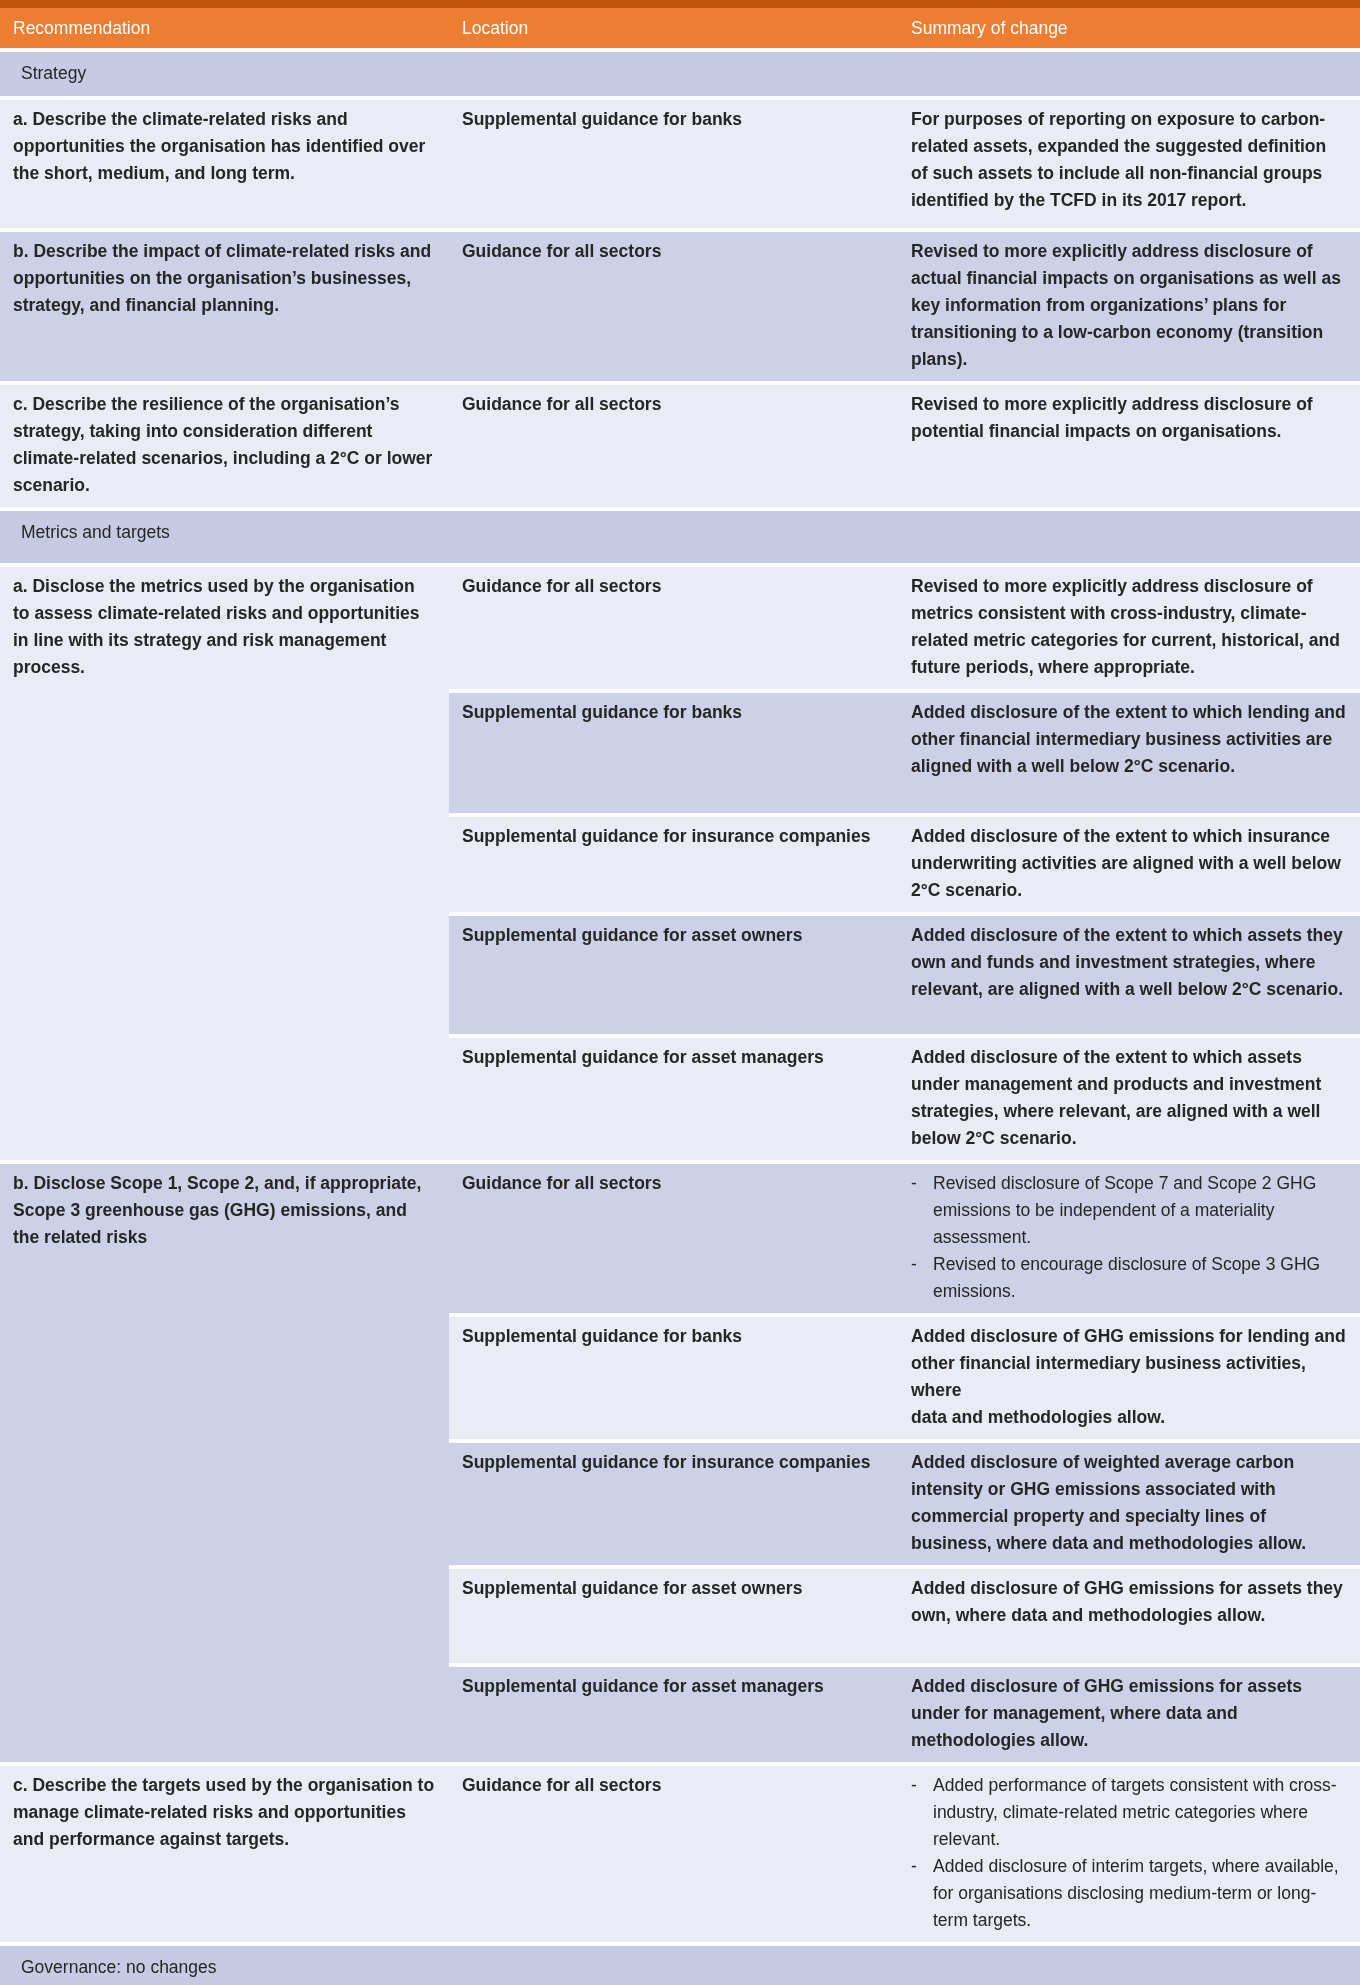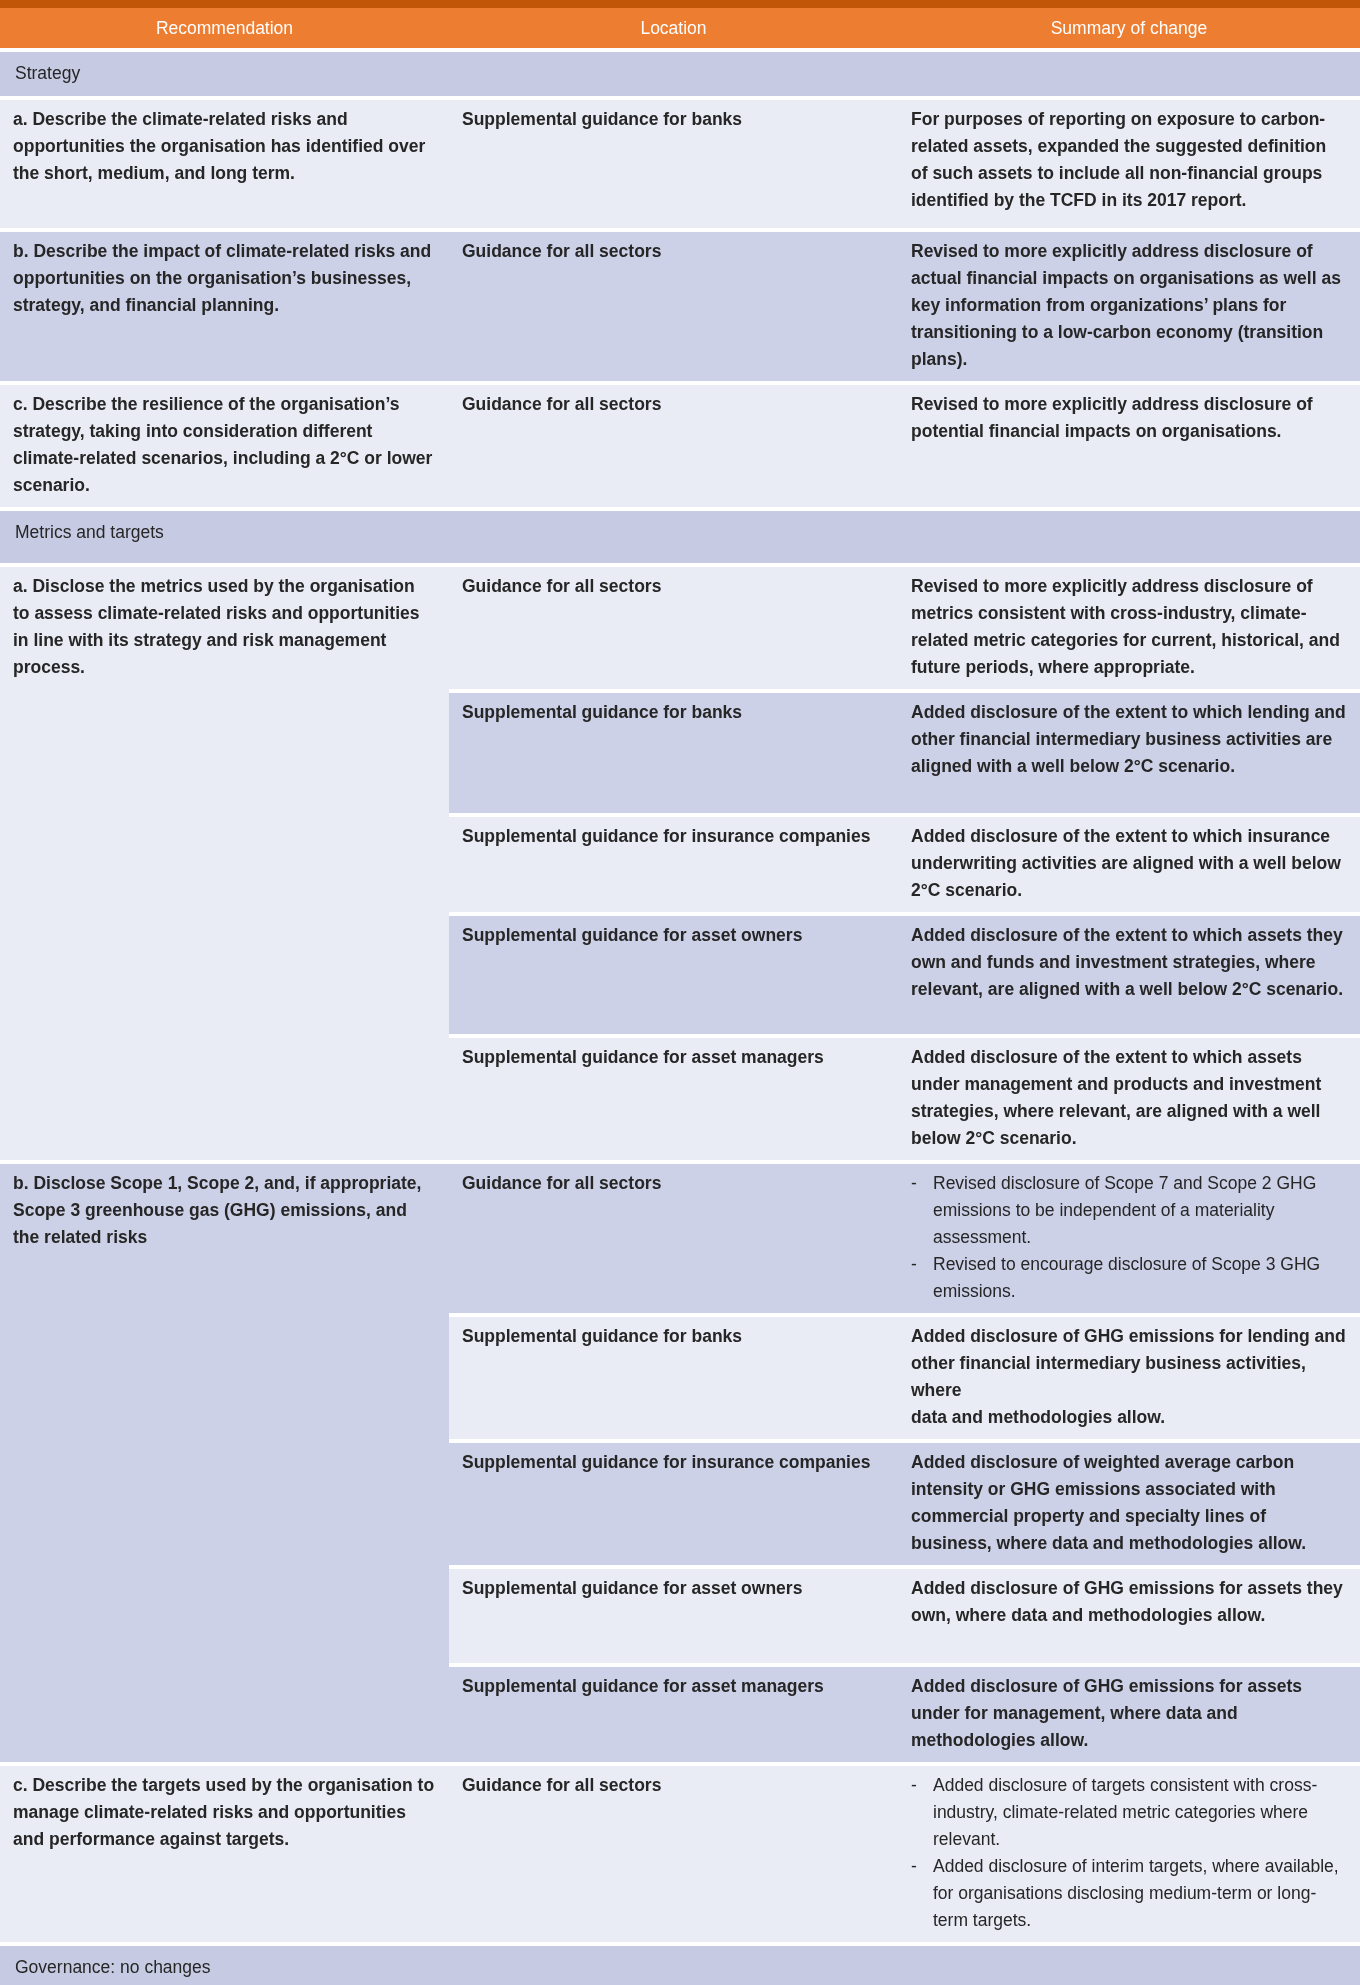--- a/index.html
+++ b/index.html
@@ -15,35 +15,35 @@
     width:1360px;
     table-layout:fixed;
     border-collapse:separate;
     border-spacing:0 4px;
     margin-top:-4px;
   }
   th{
     background:var(--header-bg,#ED7D31);
     color:var(--header-text,#fff);
     font-weight:400;
-    text-align:center;
+    text-align:left;
     vertical-align:middle;
     padding:5px 13px;
     height:30px;
     border-top:8px solid var(--header-strip,#C25608);
     font-size:17.5px;
   }
   td{
     vertical-align:top;
     padding:6px 14px 8px 13px;
     overflow:hidden;
   }
   td.light{background:var(--row-light,#E9EBF5);}
   td.dark{background:var(--row-dark,#CDD1E7);}
-  td.section{background:var(--section-bg,#C6CBE3);padding:8px 15px;}
+  td.section{background:var(--section-bg,#C6CBE3);padding:8px 21px;}
   td.section-light{background:var(--row-light,#E9EBF5);padding:24px 13px;}
   .cell-text{white-space:pre-line;font-weight:bold;}
   .bullets{display:block;}
   .bullet{display:flex;}
   .bullet .dash{flex:0 0 22px;}
   .bullet .btxt{flex:1;}
   .footer-bar{position:relative;height:9px;width:1360px;}
   .footer-bar .navy{position:absolute;left:345px;right:0;top:0;bottom:0;background:var(--footer-navy,#1F3864);}
 </style>
 </head>
@@ -212,21 +212,21 @@
         <td class="light">
             <div class="cell-text">c. Describe the targets used by the organisation to manage climate-related risks and opportunities and performance against targets.</div>
           </td>
         <td class="light">
             <div class="cell-text">Guidance for all sectors</div>
           </td>
         <td class="light">
             <div class="bullets">
               <div class="bullet">
                 <span class="dash">-</span>
-                <span class="btxt">Added disclosure of targets consistent with cross-industry, climate-related metric categories where relevant.</span>
+                <span class="btxt">Added performance of targets consistent with cross-industry, climate-related metric categories where relevant.</span>
               </div>
               <div class="bullet">
                 <span class="dash">-</span>
                 <span class="btxt">Added disclosure of interim targets, where available, for organisations disclosing medium-term or long-term targets.</span>
               </div>
             </div>
           </td>
       </tr>
 
       <tr style="height:48px">

